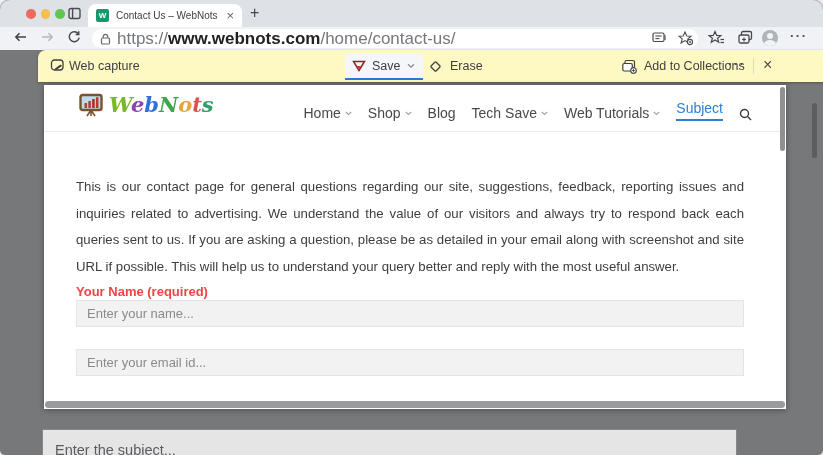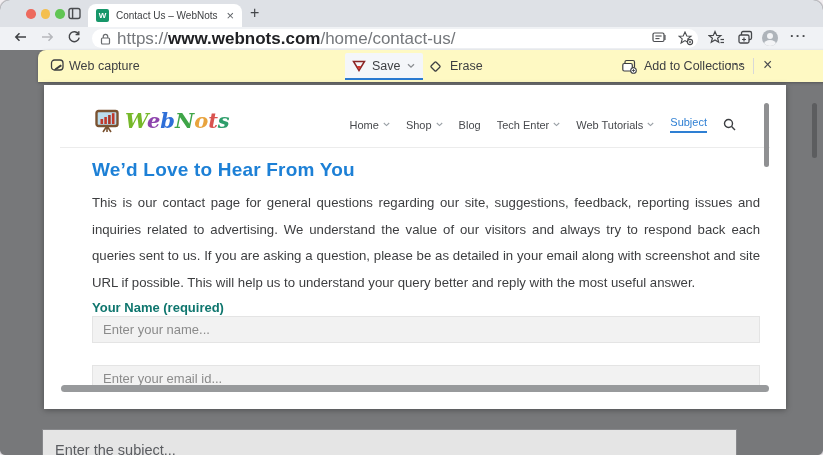--- a/index.html
+++ b/index.html
@@ -45,34 +45,34 @@
           box-shadow:0 1px 3px rgba(0,0,0,.3);font-size:12.5px;color:#3d3f42;}
   .capbar .lab{position:absolute;top:9px;}
   .group{position:absolute;top:0;height:32px;display:flex;align-items:center;gap:7px;}
   .drawbtn{position:absolute;left:307px;top:3px;width:78px;height:27px;background:#f4f6f9;
            border-bottom:2.5px solid #2a7ad0;box-sizing:border-box;display:flex;align-items:center;
            gap:6px;padding:0 7px;border-radius:2px 2px 0 0;}
   .divider{position:absolute;left:715px;top:8px;width:1px;height:16px;background:#d8d8d8;}
   .capclose{position:absolute;left:725px;top:6px;font-size:16px;color:#4a4c4f;line-height:18px;}
   
   .frame{position:absolute;left:44px;top:35px;width:742px;height:324px;background:#fff;
-         box-shadow:0 1px 6px rgba(0,0,0,.35);padding:16px;box-sizing:border-box;}
+         box-shadow:0 1px 6px rgba(0,0,0,.35);padding:0;box-sizing:border-box;}
   .cappage{position:relative;width:100%;height:100%;background:#fff;overflow:hidden;}
   .siteheader{position:absolute;top:0;left:0;right:0;height:46px;border-bottom:1px solid #ececec;background:#fff;}
   .logo{position:absolute;left:35px;top:7px;display:flex;align-items:center;}
   .logoword{font-family:"DejaVu Serif","Liberation Serif",serif;font-style:italic;font-weight:bold;
             font-size:21px;margin-left:3px;letter-spacing:0px;}
-  .mainnav{position:absolute;right:34px;top:15px;display:flex;align-items:center;gap:16px;
-           font-size:11px;color:#47494d;}
+  .mainnav{position:absolute;right:34px;top:15px;display:flex;align-items:flex-end;gap:16px;
+           font-size:14px;color:#47494d;}
   .mainnav .item{display:flex;align-items:center;gap:4px;white-space:nowrap;}
   .mainnav .active{color:#2e7fd3;border-bottom:2px solid #2e7fd3;padding-bottom:3px;}
   .h1{position:absolute;left:32px;top:58px;font-size:19px;font-weight:bold;color:#1d80d6;letter-spacing:.2px;}
   .para{position:absolute;left:32px;top:89px;width:668px;font-size:13.2px;line-height:26.6px;
         color:#3d3e40;text-align:justify;}
-  .flabel{position:absolute;left:32px;font-size:13px;font-weight:bold;color:#0f766e;}
+  .flabel{position:absolute;left:32px;font-size:13px;font-weight:bold;color:#ef4444;}
   .finput{position:absolute;left:32px;width:668px;height:27px;background:#f2f2f2;border:1px solid #e4e4e4;
           box-sizing:border-box;font-size:13px;color:#8b8b8b;padding:0 10px;font-family:"Liberation Sans",sans-serif;}
   .finput::placeholder{color:#8b8b8b;opacity:1;}
   .vscroll{position:absolute;right:1px;top:2px;width:5px;height:64px;background:#8f9092;border-radius:3px;}
   .hscroll{position:absolute;left:1px;right:1px;bottom:1px;height:7px;background:#989a9c;border-radius:4px;}
   svg{display:block;}
 </style>
 </head>
 <body>
 
@@ -241,21 +241,21 @@
             <span class="item">
                 <span>Shop</span>
                 <svg width="7" height="5" viewBox="0 0 7 5">
                   <polyline points="0.8,1 3.5,3.6 6.2,1" fill="none" stroke="#9aa0a6" stroke-width="1.1"></polyline>
                 </svg>
               </span>
             <span class="item">
                 <span>Blog</span>
               </span>
             <span class="item">
-                <span>Tech Enter</span>
+                <span>Tech Save</span>
                 <svg width="7" height="5" viewBox="0 0 7 5">
                   <polyline points="0.8,1 3.5,3.6 6.2,1" fill="none" stroke="#9aa0a6" stroke-width="1.1"></polyline>
                 </svg>
               </span>
             <span class="item">
                 <span>Web Tutorials</span>
                 <svg width="7" height="5" viewBox="0 0 7 5">
                   <polyline points="0.8,1 3.5,3.6 6.2,1" fill="none" stroke="#9aa0a6" stroke-width="1.1"></polyline>
                 </svg>
               </span>
@@ -264,21 +264,20 @@
               </span>
             <span>
               <svg width="13" height="13" viewBox="0 0 13 13">
                   <circle cx="5.5" cy="5.5" r="4" fill="none" stroke="#3b3d40" stroke-width="1.4"></circle>
                   <line x1="8.6" y1="8.6" x2="12" y2="12" stroke="#3b3d40" stroke-width="1.4"></line>
                 </svg>
             </span>
           </div>
         </div>
 
-        <div class="h1">We’d Love to Hear From You</div>
         <div class="para">This is our contact page for general questions regarding our site, suggestions, feedback, reporting issues and inquiries related to advertising. We understand the value of our visitors and always try to respond back each queries sent to us. If you are asking a question, please be as detailed in your email along with screenshot and site URL if possible. This will help us to understand your query better and reply with the most useful answer.</div>
 
         <div class="flabel" style="top:199px">Your Name (required)</div>
         <input class="finput" style="top: 215px;" readonly="" placeholder="Enter your name...">
 
         <div class="flabel" style="top:263px">Your Email (required)</div>
         <input class="finput" style="top: 264px;" readonly="" placeholder="Enter your email id...">
 
         <span class="vscroll"></span>
         <span class="hscroll"></span>

